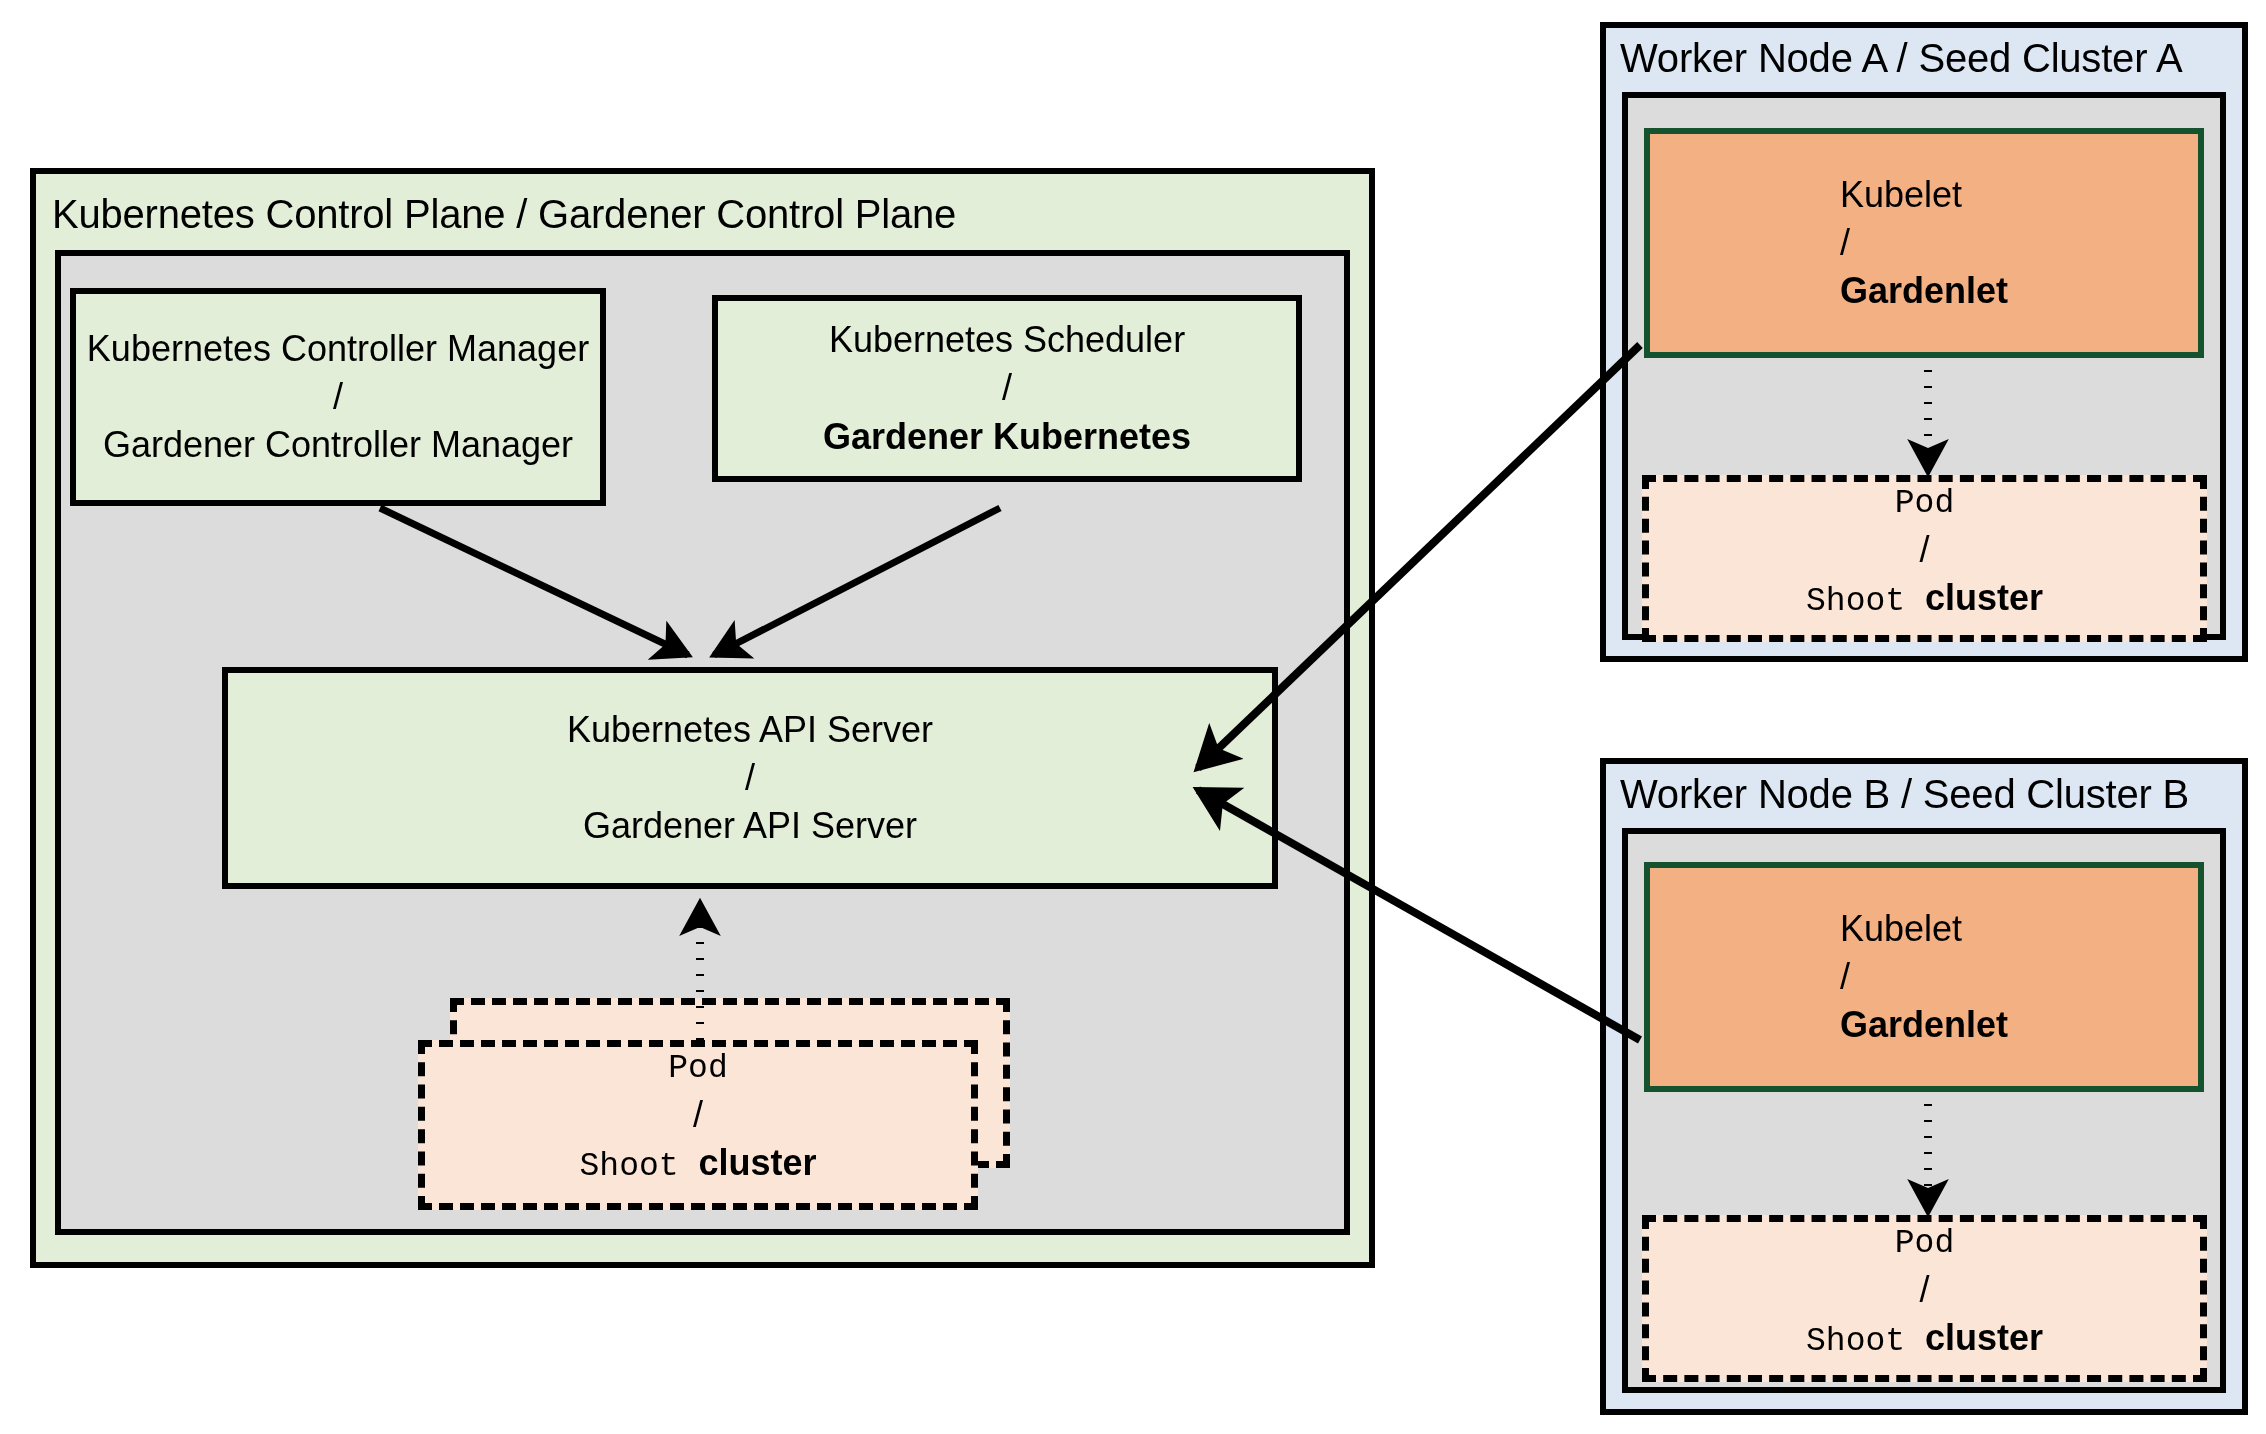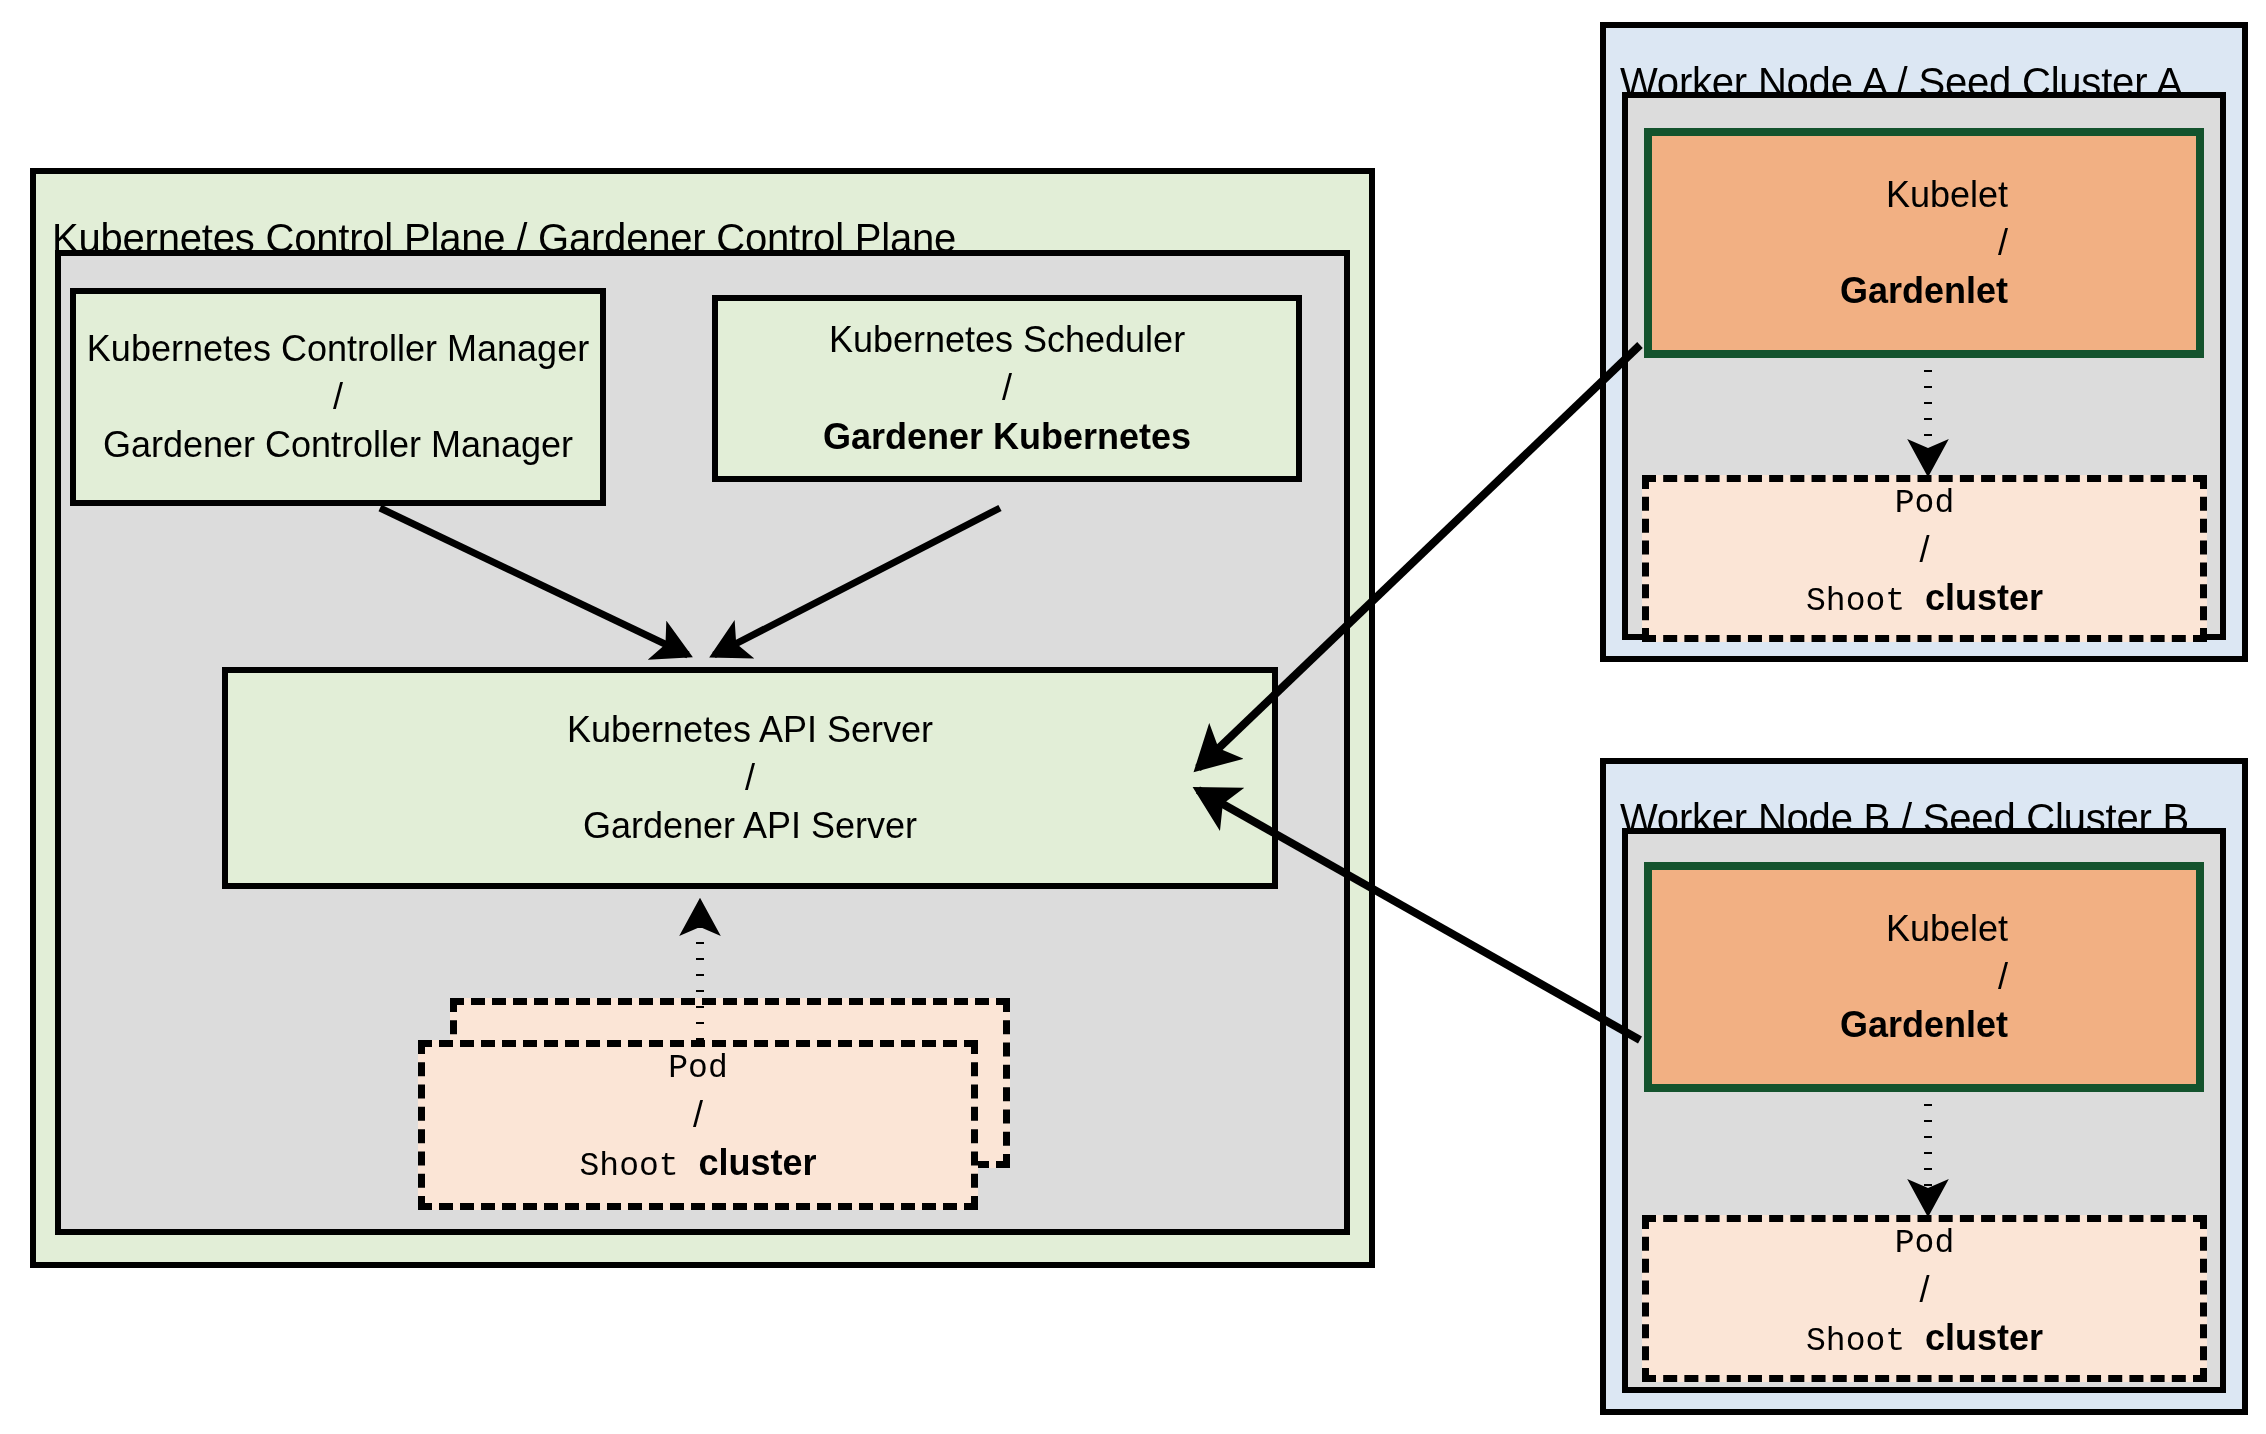--- a/index.html
+++ b/index.html
@@ -40,26 +40,26 @@
     background: #e2eed7;
     display: flex;
     align-items: center;
     justify-content: center;
     text-align: center;
     line-height: 1.34;
   }
   .orange-box {
     position: absolute;
     box-sizing: border-box;
-    border: 8px solid #14532d;
+    border: 6px solid #14532d;
     background: #f2b083;
     display: flex;
     align-items: center;
     justify-content: center;
-    text-align: right;
+    text-align: left;
     line-height: 1.34;
   }
   .pod-box {
     position: absolute;
     box-sizing: border-box;
     border: 7px dashed #000000;
     background: #fbe5d6;
     display: flex;
     align-items: flex-start;
     justify-content: center;
@@ -72,21 +72,20 @@
     border: 7px dashed #000000;
     background: #fbe5d6;
   }
 
   
   .group-title {
     position: absolute;
     font-size: 40px;
     white-space: nowrap;
     letter-spacing: -0.2px;
-    margin-top: 24px;
   }
 
   
   .btext {
     font-size: 36px;
     white-space: nowrap;
   }
   .btext .b { font-weight: bold; }
   .mono {
     font-family: "Liberation Mono", "DejaVu Sans Mono", monospace;

